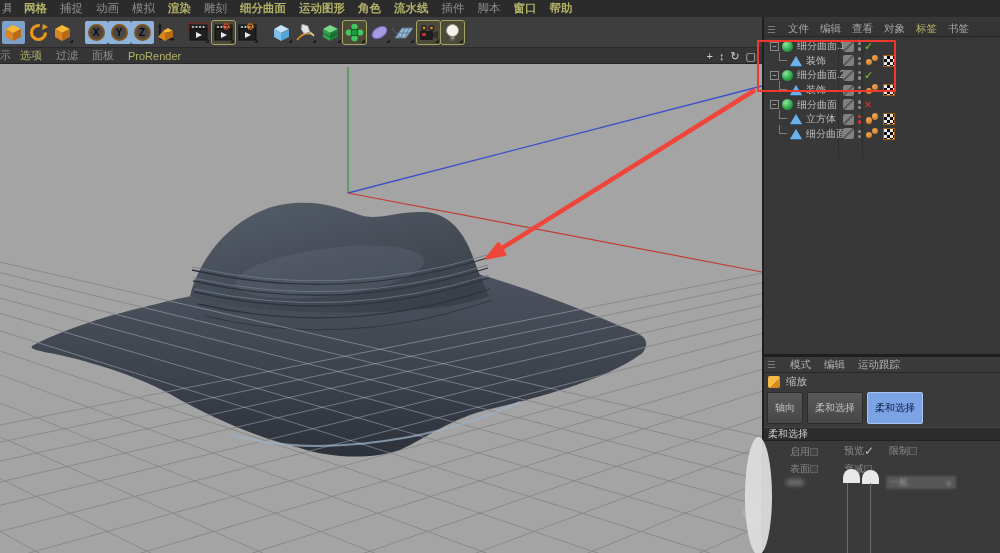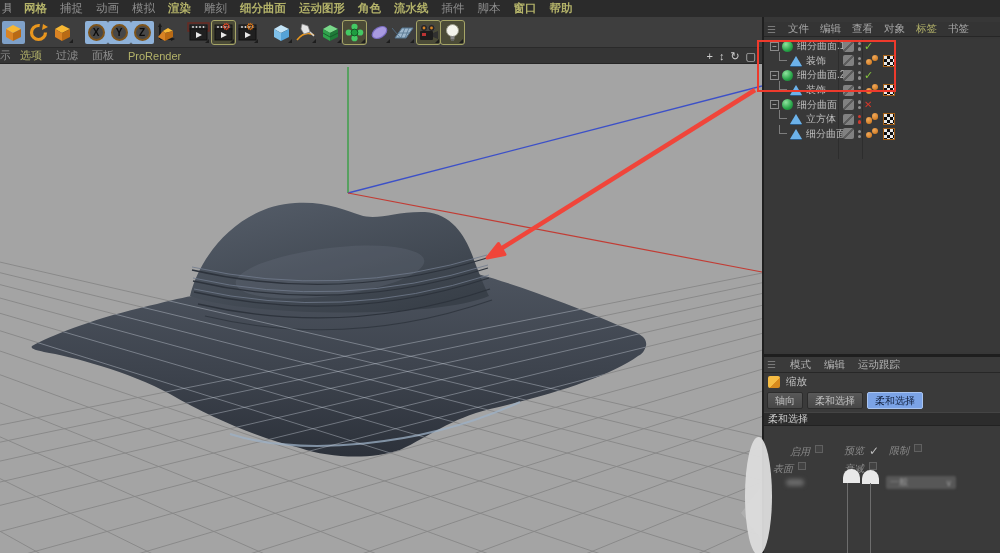--- a/index.html
+++ b/index.html
@@ -68,26 +68,26 @@
   .tagballs i:nth-child(2){left:6px;top:0px;}
   .tagchecker{position:absolute;left:119px;top:1px;width:12px;height:12px;border:1.4px solid #a35f16;
     background:repeating-conic-gradient(#0d0d0d 0 25%,#e8e8e8 0 50%);background-size:6px 6px;}
 
   
   .am{position:absolute;left:0;top:337px;width:238px;height:199px;background:#3a3a3a;border-top:3px solid #1e1e1e;}
   .am-tabs{display:flex;align-items:center;gap:13px;height:16px;font-size:10.5px;color:#b2b2b2;padding-left:3px;border-bottom:1px solid #272727;}
   .am-tool{display:flex;align-items:center;gap:6px;height:18px;padding-left:4px;font-size:10.5px;color:#c2c2c2;}
   .sc-ico{width:12px;height:12px;border-radius:2px;background:linear-gradient(135deg,#f6bc43 55%,#d88a1d 55%);}
   .am-btns{display:flex;gap:4px;padding:1px 0 3px 3px;}
-  .am-btn{height:17px;padding:0 7px;font-size:10px;color:#c0c0c0;background:linear-gradient(#585858,#474747);
+  .am-btn{height:32px;padding:0 7px;font-size:10px;color:#c0c0c0;background:linear-gradient(#585858,#474747);
     border:1px solid #2c2c2c;border-radius:2px;display:flex;align-items:center;}
   .am-btn.act{background:#7ba3e6;color:#0f1d3a;border-color:#a9c4f0;}
   .am-sec{height:14px;background:#2c2c2c;color:#cdcdcd;font-size:10px;display:flex;align-items:center;
     padding-left:4px;border-bottom:1px solid #222;border-top:1px solid #444;}
-  .frow{position:absolute;font-size:10px;color:#8a8a8a;display:flex;gap:5px;font-style:italic;}
+  .frow{position:absolute;font-size:10px;color:#8a8a8a;display:flex;align-items:center;}
   .cb{width:8px;height:8px;border:1px solid #606060;background:#424242;display:inline-block;}
   .ck{color:#bdbdbd;font-size:12px;font-weight:bold;}
   .dome{position:absolute;width:17px;height:14px;background:#e9e9e9;border-radius:16px 16px 0 0;}
   .vline{position:absolute;width:1px;background:#6d6d6d;}
   .dd{position:absolute;width:70px;height:13px;background:#575757;border-radius:2px;filter:blur(1.1px);
     color:#9a9a9a;font-size:9px;display:flex;align-items:center;justify-content:space-between;padding:0 4px;}
   .smudge{position:absolute;width:18px;height:7px;background:#6b6b6b;border-radius:4px;filter:blur(2px);}
 
   
   #anno{position:absolute;left:0;top:0;width:1000px;height:553px;pointer-events:none;}
@@ -547,21 +547,21 @@
       <div class="am-sec">柔和选择</div>
 
       <div class="frow" style="left:26px;top:88px;">
         <span>启用</span>
         <span class="cb"></span>
       </div>
       <div class="frow" style="left:80px;top:87px;">
         <span>预览</span>
         <span class="ck">✓</span>
       </div>
-      <div class="frow" style="left:9px;top:105px;">
+      <div class="frow" style="left:26px;top:105px;">
         <span>表面</span>
         <span class="cb"></span>
       </div>
       <div class="frow" style="left:80px;top:105px;">
         <span>衰减</span>
         <span class="cb"></span>
       </div>
       <div class="frow" style="left:125px;top:87px;">
         <span>限制</span>
         <span class="cb"></span>

